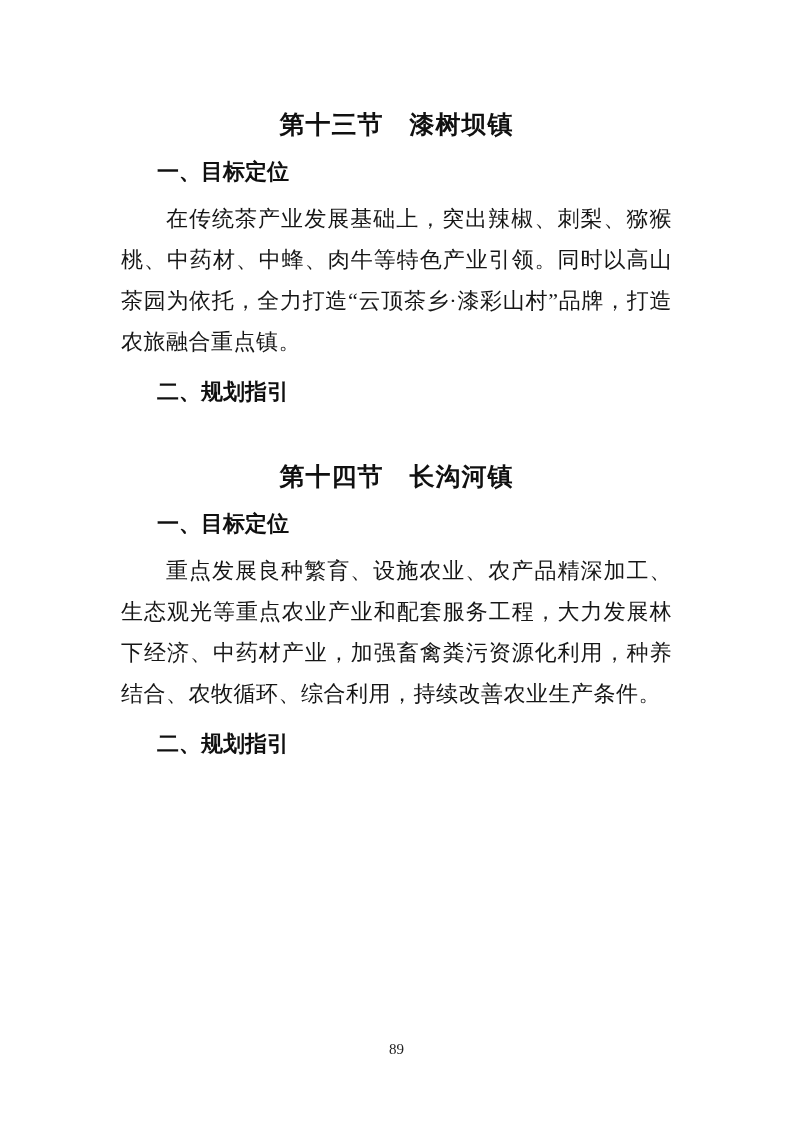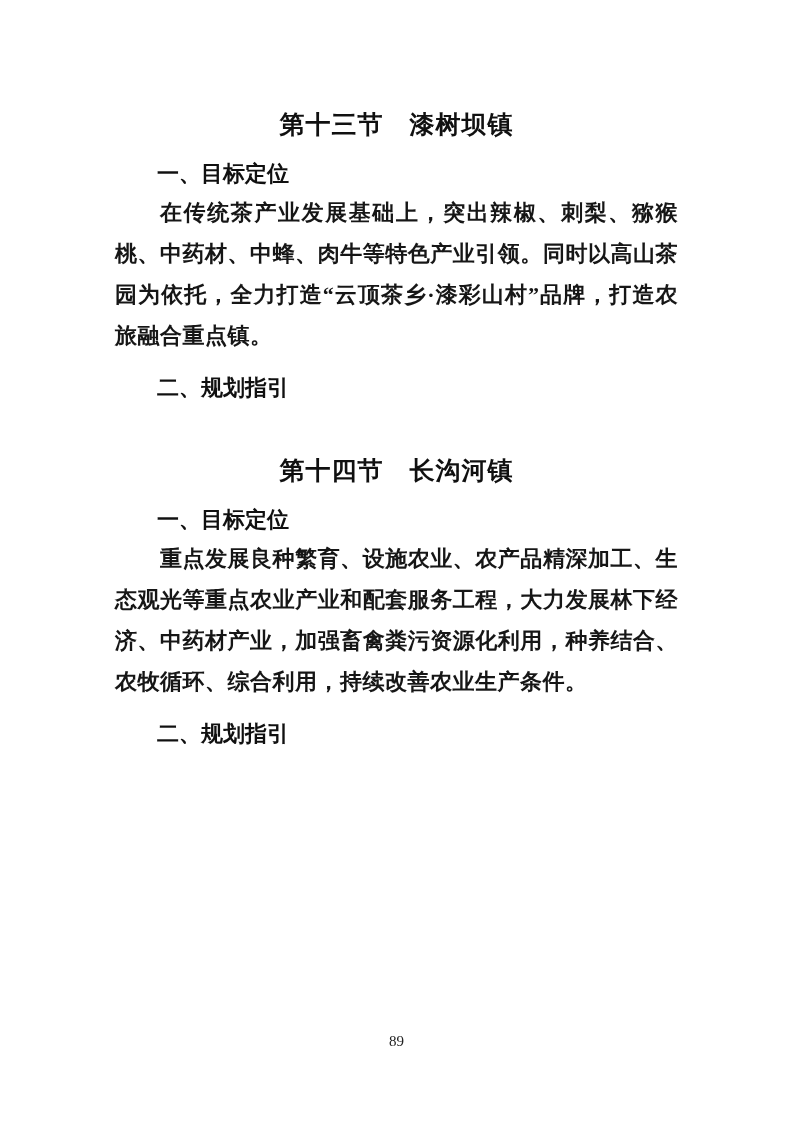--- a/index.html
+++ b/index.html
@@ -26,46 +26,45 @@
   .section-title {
     text-align: center;
     font-family: "Liberation Sans", sans-serif;
     font-weight: bold;
     font-size: 25px;
     line-height: 36px;
     letter-spacing: 1px;
     color: #101010;
   }
   .sub-heading {
-    font-family: Liberation Sans, sans-serif;
+    font-family: Liberation Mono, monospace;
     font-weight: bold;
     font-size: 22px;
     line-height: 32px;
     margin-top: 16px;
     text-indent: 44px;
     color: #101010;
   }
   .para {
     font-size: 22px;
     line-height: 41px;
     text-indent: 45px;
     text-align: justify;
     text-justify: inter-ideograph;
     letter-spacing: 0.5px;
-    margin: 2px;
+    margin: 8px;
     color: #161616;
-    font-weight: bold;
   }
   .section + .section {
     margin-top: 48px;
   }
   .page-number {
     position: absolute;
     left: 0;
-    bottom: 72px;
+    bottom: 64px;
     width: 100%;
     text-align: center;
     font-size: 15px;
     color: #222;
     font-family: "Liberation Serif", serif;
     margin-top: 44px;
   }
 </style>
 </head>
 <body>

